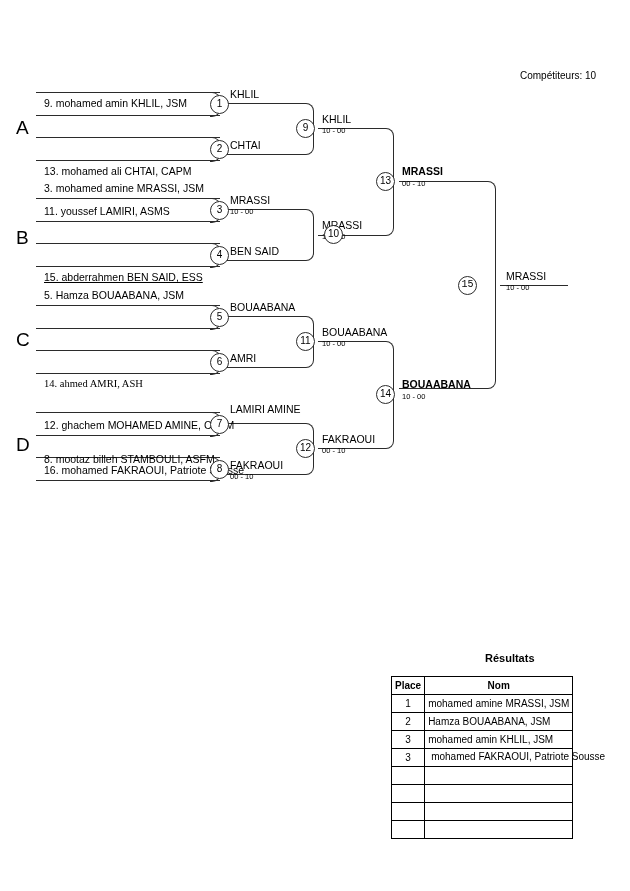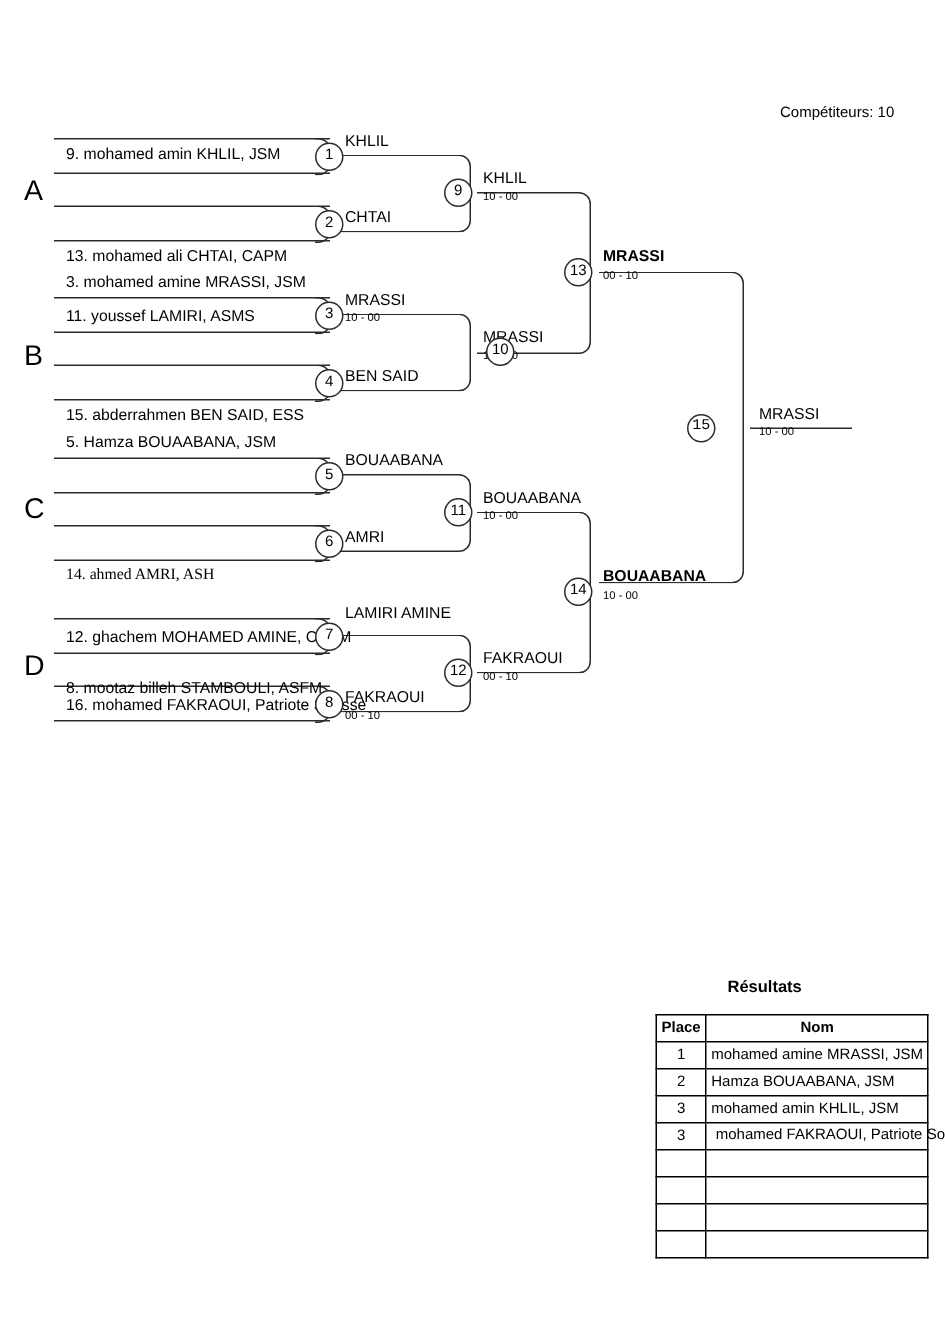--- a/index.html
+++ b/index.html
@@ -72,21 +72,21 @@
   .score{
     position:absolute;font-size:7.5px;white-space:nowrap;z-index:5;
   }
 
   
   .res-title{
     position:absolute;left:485px;top:652px;
     font-size:11px;font-weight:bold;
   }
   table.res{
-    position:absolute;left:437px;top:676px;
+    position:absolute;left:391px;top:676px;
     border-collapse:collapse;
     border:1.6px solid #000;
     font-size:10px;
     width:180px;
   }
   table.res th,table.res td{
     border:1px solid #000;
     height:17px;padding:0 3px;
     font-weight:normal;
     overflow:visible;white-space:nowrap;
@@ -137,21 +137,21 @@
   <div class="hline" style="left:36px;top:221px;width:184px;"></div>
   <div class="elbow" style="left:210px;top:198px;width:10px;height:23px;"></div>
   <div class="slot" style="left:44px;top:182px;">3. mohamed amine MRASSI, JSM</div>
   <div class="slot" style="left:44px;top:205px;">11. youssef LAMIRI, ASMS</div>
   <div class="node" style="left:210px;top:201px;">3</div>
 
   <div class="hline" style="left:36px;top:243px;width:184px;"></div>
   <div class="hline" style="left:36px;top:266px;width:184px;"></div>
   <div class="elbow" style="left:210px;top:243px;width:10px;height:23px;"></div>
   <div class="slot" style="left:44px;top:248px;"></div>
-  <div class="slot" style="left:44px;top:271px;">15. abderrahmen BEN SAID, ESS</div>
+  <div class="slot" style="left:44px;top:271px;text-decoration:underline;">15. abderrahmen BEN SAID, ESS</div>
   <div class="node" style="left:210px;top:246px;">4</div>
 
   <div class="win" style="left:230px;top:194px;">MRASSI</div>
   <div class="score" style="left:230px;top:207px;">10 - 00</div>
   <div class="win" style="left:230px;top:245px;">BEN SAID</div>
   <div class="score" style="left:230px;top:258px;"></div>
   <div class="feed" style="left:227px;top:209px;width:86px;height:50px;"></div>
 
   <div class="node" style="left:296px;top:225px;margin-left:28px;">10</div>
   <div class="win" style="left:322px;top:219px;">MRASSI</div>

